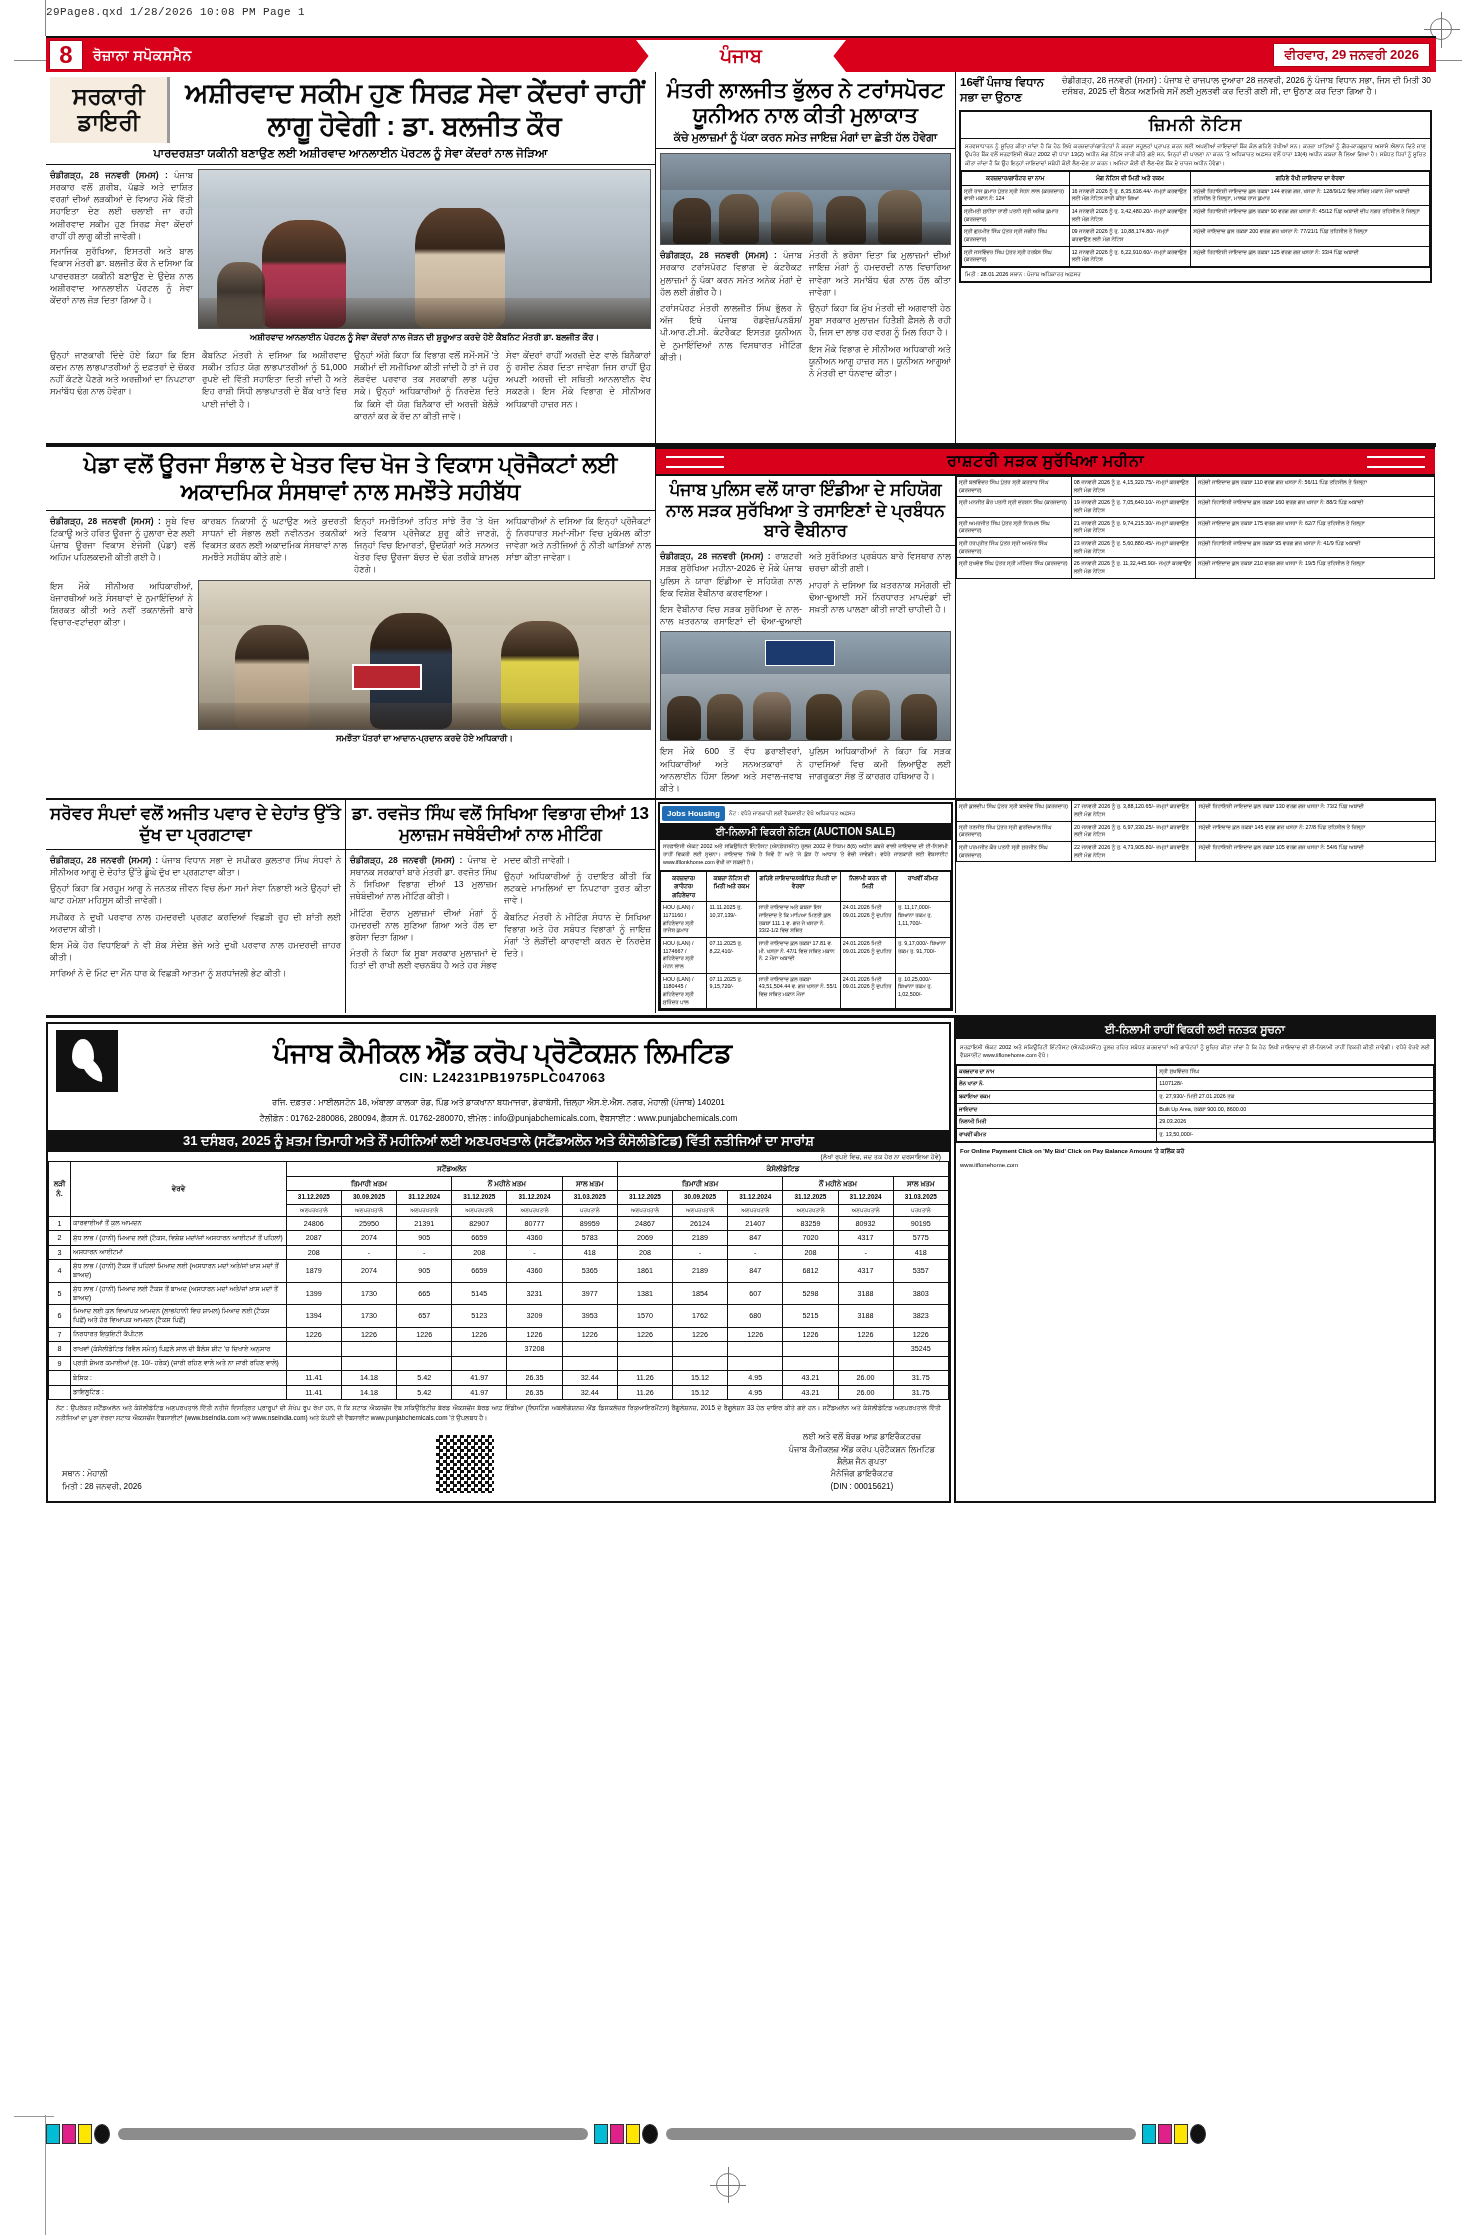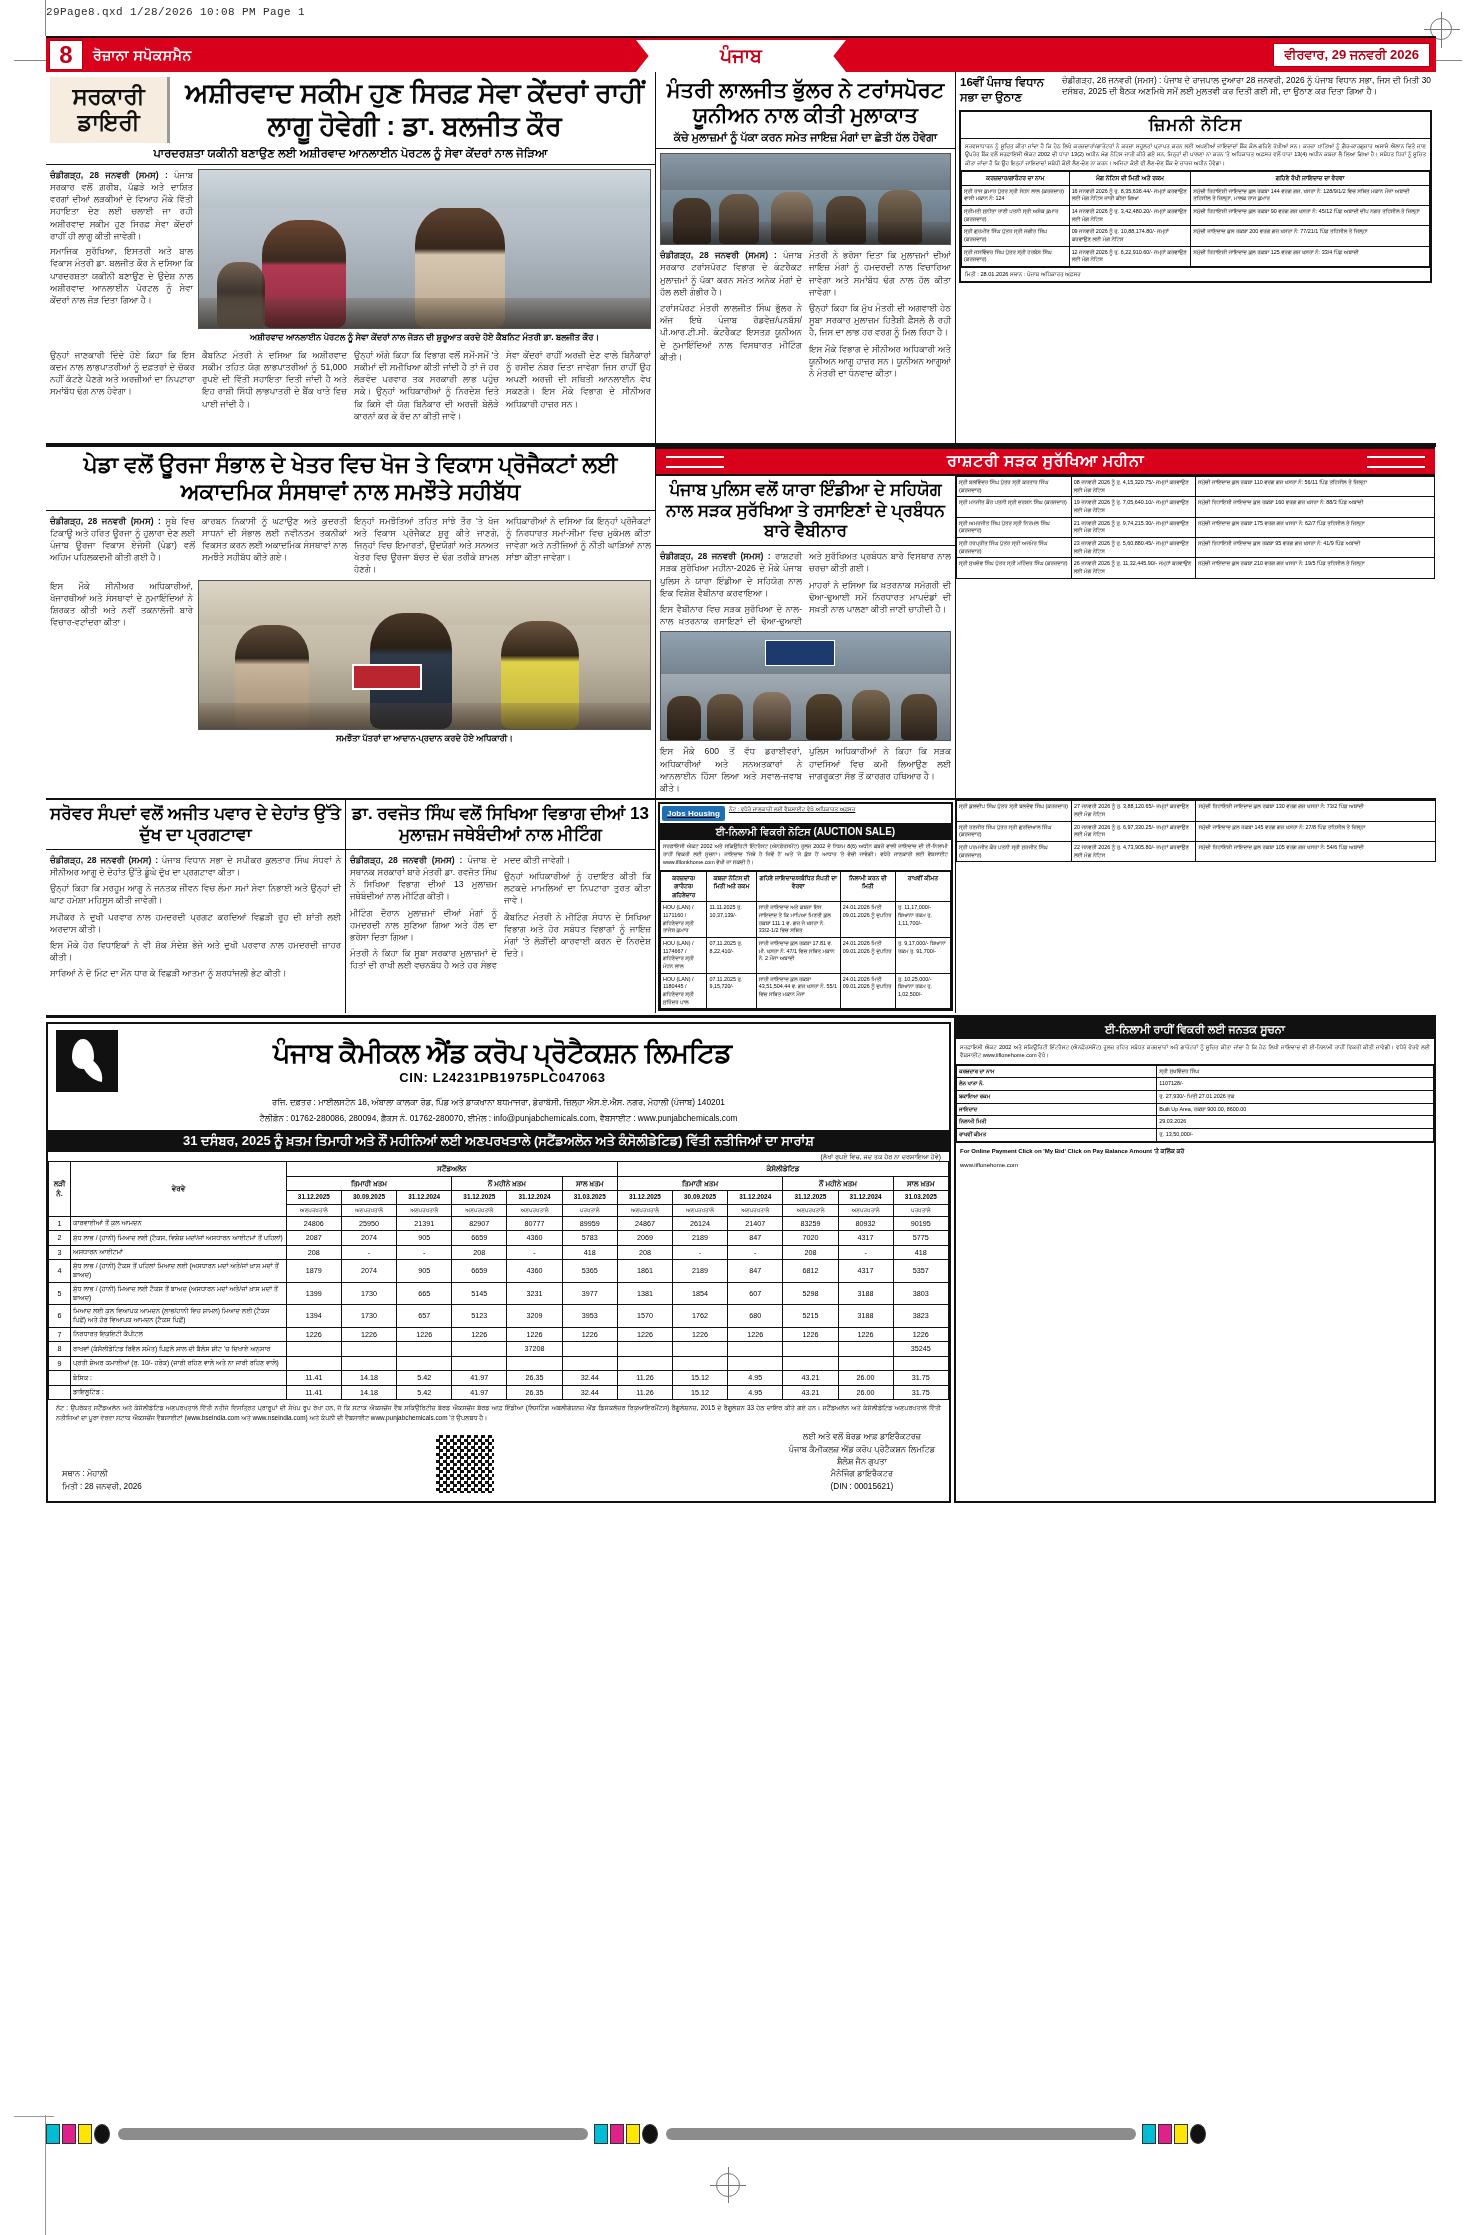--- a/index.html
+++ b/index.html
@@ -122,21 +122,21 @@
       linear-gradient(180deg,#d9d2c2 0%, #c2b9a6 50%, #8e8674 100%);
   }
   .ph-d { background:
       linear-gradient(180deg,#bfc8cf 0%, #99a4ad 50%, #6e7880 100%);
   }
   .figs { position:absolute; inset:0; }
   .fig { position:absolute; bottom:0; border-radius:40% 40% 12% 12% / 32% 32% 8% 8%; }
 
   
   .ribbon {
-    background:#d8001b; color:#ffffff; text-align:center;
+    background:#d8001b; color:#000000; text-align:center;
     font-weight:bold; font-size:16px; letter-spacing:.5px;
     padding: 3px 0 4px 0; position:relative;
     border-top:2px solid #111; border-bottom:2px solid #111;
   }
   .ribbon:before, .ribbon:after {
     content:""; position:absolute; top:50%; width:58px; height:0;
     border-top:2px solid #fff; border-bottom:2px solid #fff; height:8px;
     transform:translateY(-50%);
   }
   .ribbon:before { left:10px; } .ribbon:after { right:10px; }
@@ -478,21 +478,21 @@
              <span>ਪੰਜਾਬ ਦੇ ਸਥਾਨਕ ਸਰਕਾਰਾਂ ਬਾਰੇ ਮੰਤਰੀ ਡਾ. ਰਵਜੋਤ ਸਿੰਘ ਨੇ ਸਿਖਿਆ ਵਿਭਾਗ ਦੀਆਂ 13 ਮੁਲਾਜ਼ਮ ਜਥੇਬੰਦੀਆਂ ਨਾਲ ਮੀਟਿੰਗ ਕੀਤੀ।</span></p>
           <p style="margin-top:4px;">ਮੀਟਿੰਗ ਦੌਰਾਨ ਮੁਲਾਜ਼ਮਾਂ ਦੀਆਂ ਮੰਗਾਂ ਨੂੰ ਹਮਦਰਦੀ ਨਾਲ ਸੁਣਿਆ ਗਿਆ ਅਤੇ ਹੱਲ ਦਾ ਭਰੋਸਾ ਦਿਤਾ ਗਿਆ।</p>
           <p style="margin-top:4px;">ਮੰਤਰੀ ਨੇ ਕਿਹਾ ਕਿ ਸੂਬਾ ਸਰਕਾਰ ਮੁਲਾਜ਼ਮਾਂ ਦੇ ਹਿਤਾਂ ਦੀ ਰਾਖੀ ਲਈ ਵਚਨਬੱਧ ਹੈ ਅਤੇ ਹਰ ਸੰਭਵ ਮਦਦ ਕੀਤੀ ਜਾਵੇਗੀ।</p>
           <p style="margin-top:4px;">ਉਨ੍ਹਾਂ ਅਧਿਕਾਰੀਆਂ ਨੂੰ ਹਦਾਇਤ ਕੀਤੀ ਕਿ ਲਟਕਦੇ ਮਾਮਲਿਆਂ ਦਾ ਨਿਪਟਾਰਾ ਤੁਰਤ ਕੀਤਾ ਜਾਵੇ।</p>
           <p style="margin-top:4px;">ਕੈਬਨਿਟ ਮੰਤਰੀ ਨੇ ਮੀਟਿੰਗ ਸੰਧਾਨ ਦੇ ਸਿਖਿਆ ਵਿਭਾਗ ਅਤੇ ਹੋਰ ਸਬੰਧਤ ਵਿਭਾਗਾਂ ਨੂੰ ਜਾਇਜ਼ ਮੰਗਾਂ 'ਤੇ ਲੋੜੀਂਦੀ ਕਾਰਵਾਈ ਕਰਨ ਦੇ ਨਿਰਦੇਸ਼ ਦਿਤੇ।</p>
         </div>
       </div>
 
       <div style="width:300px;border-right:1px solid #111;padding:2px;">
         <div style="border:2px solid #111;">
-          <div style="display:flex;align-items:flex-start;border-bottom:1px solid #111;padding:2px;text-decoration:underline;">
+          <div style="display:flex;align-items:center;border-bottom:1px solid #111;padding:2px;">
             <div style="background:#1f6db5;color:#fff;font-size:8px;font-weight:bold;padding:3px 5px;border-radius:2px;">Jobs Housing</div>
             <div style="flex:1;font-size:5.6px;line-height:1.4;padding-left:4px;">ਨੋਟ : ਵਧੇਰੇ ਜਾਣਕਾਰੀ ਲਈ ਵੈਬਸਾਈਟ ਵੇਖੋ     ਅਧਿਕਾਰਤ ਅਫ਼ਸਰ</div>
           </div>
           <div style="background:#111;color:#fff;text-align:center;font-weight:bold;font-size:10px;padding:2px 0;">ਈ-ਨਿਲਾਮੀ ਵਿਕਰੀ ਨੋਟਿਸ (AUCTION SALE)</div>
           <div style="font-size:5.4px;line-height:1.45;padding:3px;text-align:justify;border-bottom:1px solid #111;">ਸਰਫ਼ਾਇਸੀ ਐਕਟ 2002 ਅਤੇ ਸਕਿਉਰਿਟੀ ਇੰਟਰੈਸਟ (ਐਨਫ਼ੋਰਸਮੈਂਟ) ਰੂਲਜ਼ 2002 ਦੇ ਨਿਯਮ 8(6) ਅਧੀਨ ਕਬਜ਼ੇ ਵਾਲੀ ਜਾਇਦਾਦ ਦੀ ਈ-ਨਿਲਾਮੀ ਰਾਹੀਂ ਵਿਕਰੀ ਲਈ ਸੂਚਨਾ। ਜਾਇਦਾਦ 'ਜਿਥੇ ਹੈ ਜਿਵੇਂ ਹੈ' ਅਤੇ 'ਜੋ ਕੁੱਝ ਹੈ' ਆਧਾਰ 'ਤੇ ਵੇਚੀ ਜਾਵੇਗੀ। ਵਧੇਰੇ ਜਾਣਕਾਰੀ ਲਈ ਵੈਬਸਾਈਟ www.ifllonkhome.com ਵੇਖੀ ਜਾ ਸਕਦੀ ਹੈ।</div>
           <table class="ltab">
             <colgroup>
                 <col style="width:16%">
                 <col style="width:17%">
                 <col style="width:29%">

